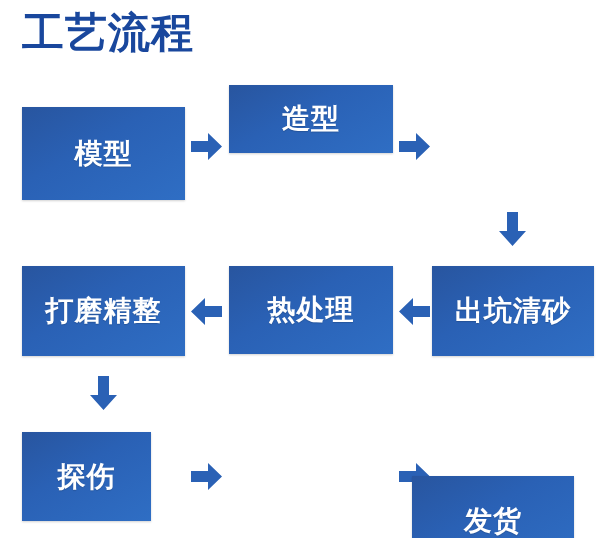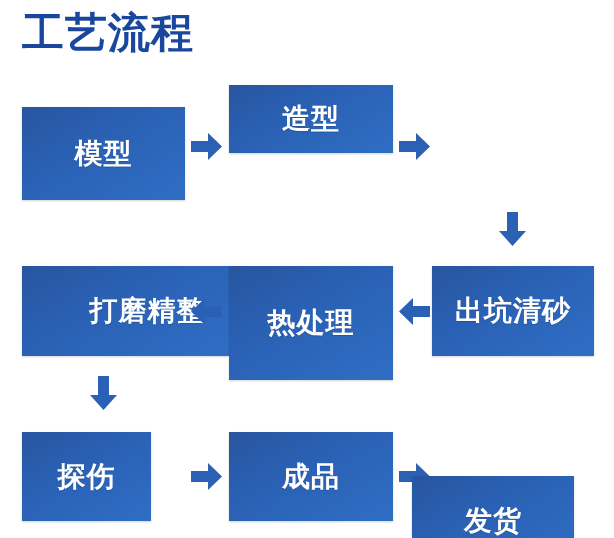--- a/index.html
+++ b/index.html
@@ -86,31 +86,31 @@
     </svg>
   </div>
 
 
   <div class="arrow" style="left:499px; top:212px; width:27px; height:34px;">
     <svg width="27" height="34" viewBox="0 0 27 34" aria-hidden="true">
       <path d="M8 0 L19 0 L19 19 L27 19 L13.5 34 L0 19 L8 19 Z" fill="#2a61b5"></path>
     </svg>
   </div>
 
-  <div class="node" style="left:22px; top:266px; width:163px; height:90px;padding-left:44px;">
+  <div class="node" style="left:22px; top:266px; width:163px; height:90px;">
     <span class="node-label">打磨精整</span>
   </div>
 
   <div class="arrow" style="left:191px; top:298px; width:31px; height:27px;">
     <svg width="31" height="27" viewBox="0 0 31 27" aria-hidden="true">
       <path d="M31 8 L14 8 L14 0 L0 13.5 L14 27 L14 19 L31 19 Z" fill="#2a61b5"></path>
     </svg>
   </div>
 
-  <div class="node" style="left:229px; top:266px; width:164px; height:114px;">
+  <div class="node" style="left:229px; top:266px; width:164px; height:88px;">
     <span class="node-label">热处理</span>
   </div>
 
   <div class="arrow" style="left:399px; top:298px; width:31px; height:27px;">
     <svg width="31" height="27" viewBox="0 0 31 27" aria-hidden="true">
       <path d="M31 8 L14 8 L14 0 L0 13.5 L14 27 L14 19 L31 19 Z" fill="#2a61b5"></path>
     </svg>
   </div>
 
   <div class="node" style="left:432px; top:266px; width:162px; height:90px;">
@@ -126,23 +126,20 @@
   <div class="node" style="left:22px; top:432px; width:129px; height:89px;">
     <span class="node-label">探伤</span>
   </div>
 
   <div class="arrow" style="left:191px; top:463px; width:31px; height:27px;">
     <svg width="31" height="27" viewBox="0 0 31 27" aria-hidden="true">
       <path d="M0 8 L17 8 L17 0 L31 13.5 L17 27 L17 19 L0 19 Z" fill="#2a61b5"></path>
     </svg>
   </div>
 
-  <div class="node" style="left:229px; top:432px; width:164px; height:89px;">
-    <span class="node-label">成品</span>
-  </div>
 
   <div class="arrow" style="left:399px; top:463px; width:31px; height:27px;">
     <svg width="31" height="27" viewBox="0 0 31 27" aria-hidden="true">
       <path d="M0 8 L17 8 L17 0 L31 13.5 L17 27 L17 19 L0 19 Z" fill="#2a61b5"></path>
     </svg>
   </div>
 
   <div class="node" style="left:412px; top:432px; width:162px; height:89px;margin-top:44px;">
     <span class="node-label">发货</span>
   </div>

